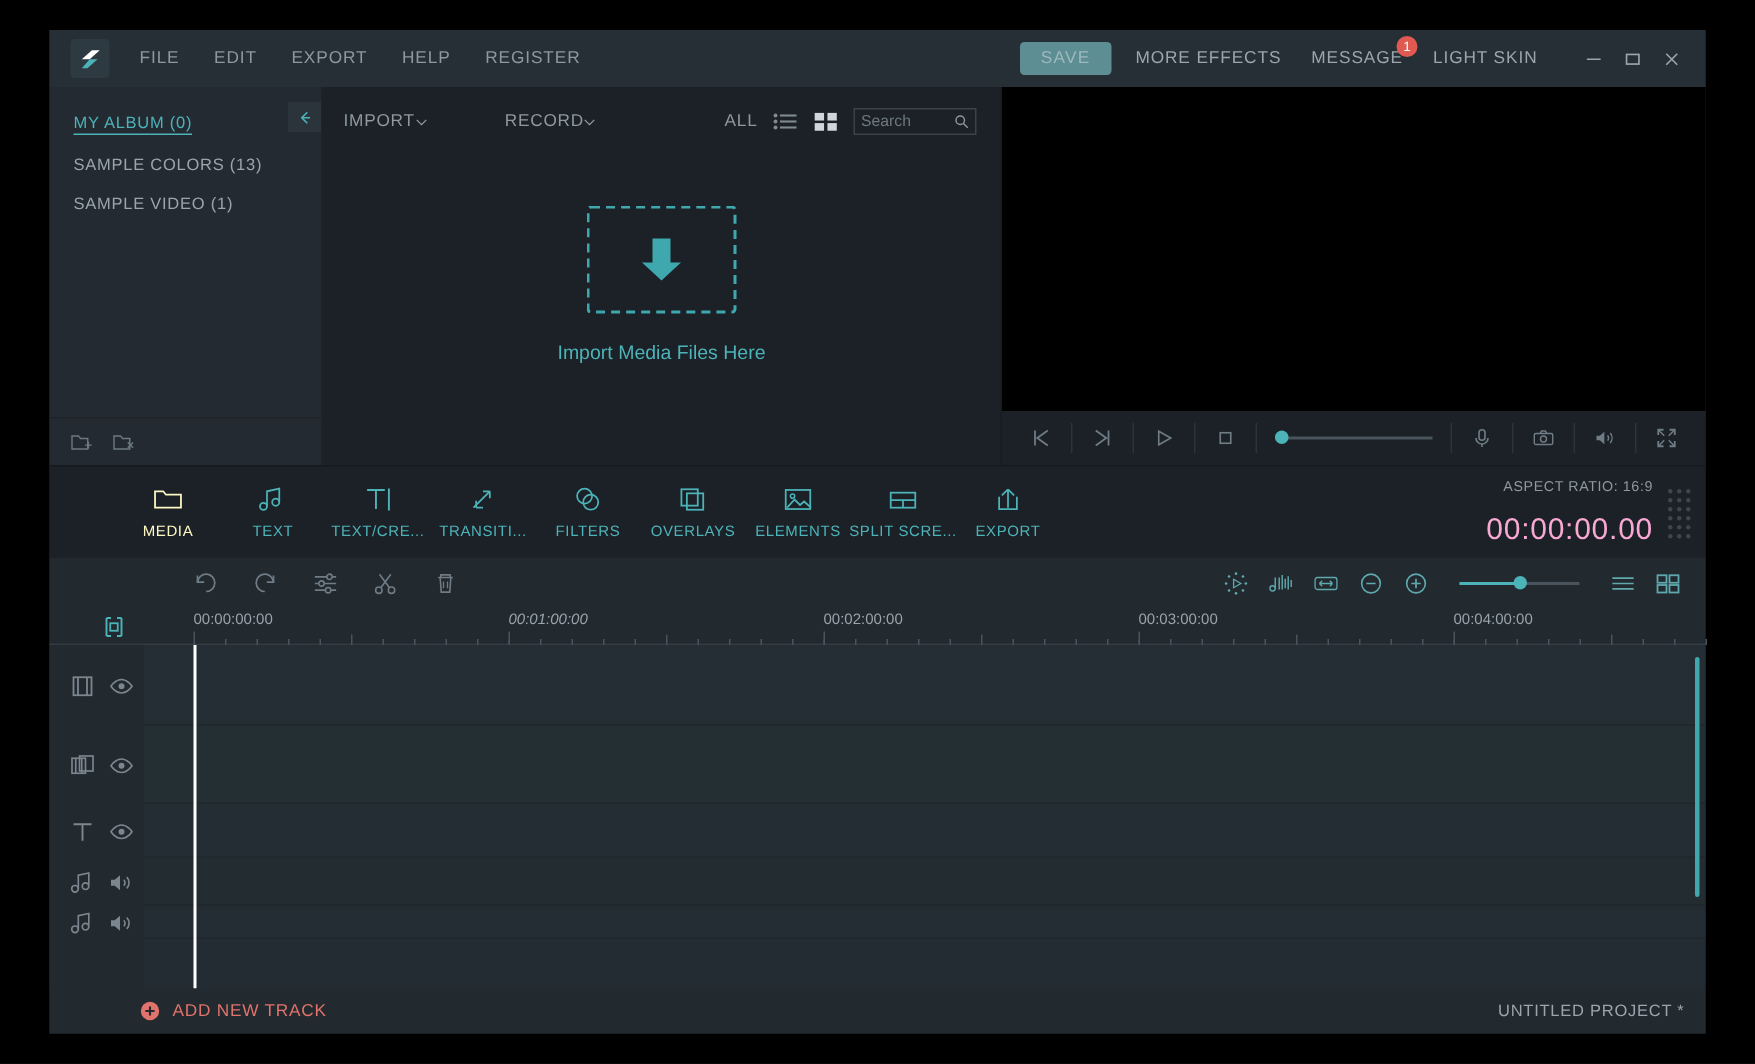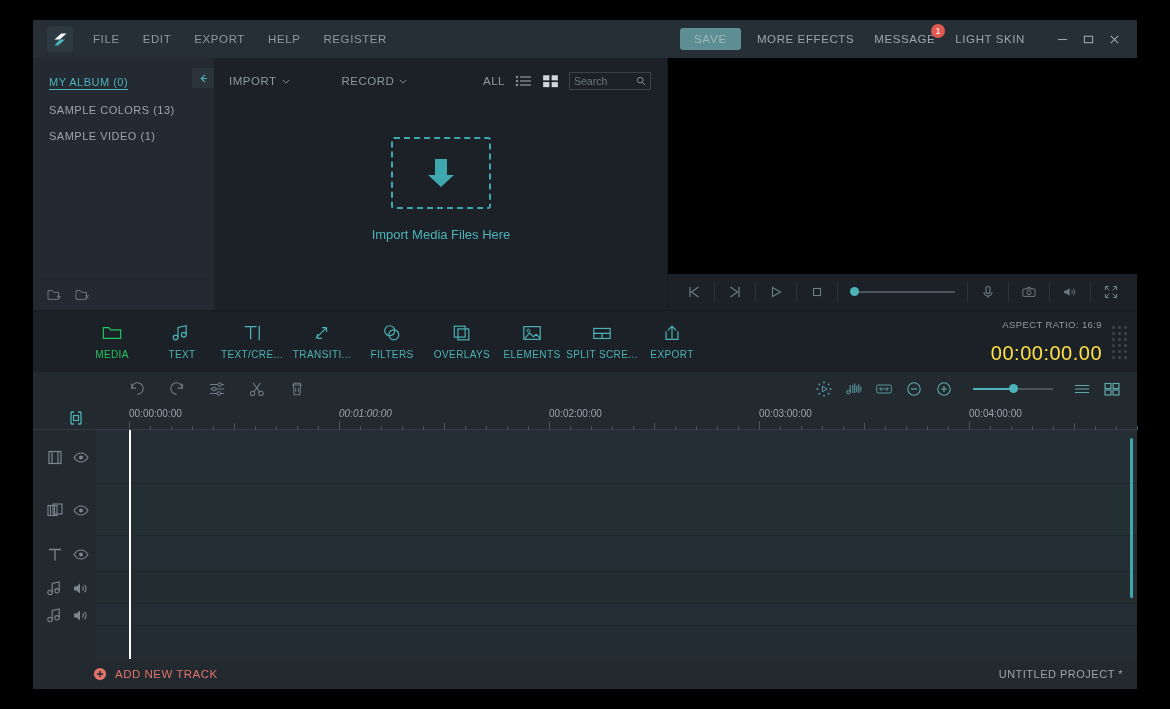--- a/index.html
+++ b/index.html
@@ -90,21 +90,21 @@
   .media-pane {
     flex: 1; background: #1b2126; position: relative;
     display: flex; flex-direction: column;
   }
   .media-toolbar {
     height: 30px; display: flex; align-items: center;
     padding: 0 16px 0 14px; margin-top: 8px;
   }
   .tb-item {
     font-size: 11.5px; letter-spacing: .5px; color: #8d98a1;
-    display: flex; align-items: center; gap: 5px; cursor: pointer;
+    display: flex; align-items: center; cursor: pointer;
     margin-right: 52px;
   }
   .tb-item svg { width: 8px; height: 5px; }
   .tb-right { margin-left: auto; display: flex; align-items: center; gap: 10px; }
   .allbtn { font-size: 11.5px; letter-spacing: .5px; color: #8d98a1; cursor: pointer; }
   .vicon { width: 17px; height: 15px; color: #7f8a93; cursor: pointer; display:flex; align-items:center; }
   .vicon.active { color: #cfd6dc; }
   .searchbox {
     width: 82px; height: 18px; border: 1px solid #3a434c; background: #1b2126;
     display: flex; align-items: center; padding: 0 4px;
@@ -154,30 +154,30 @@
   
   .tooltabs {
     height: 62px; background: #1b2126; display: flex;
     align-items: center; padding-left: 44px; position: relative;
     border-top: 1px solid #151a1e; flex-shrink: 0;
   }
   .ttab {
     width: 70px; display: flex; flex-direction: column;
     align-items: center; gap: 6px; cursor: pointer; color: #4cb3b8;
   }
-  .ttab.active { color: #22c55e; }
+  .ttab.active { color: #fef9c3; }
   .ttab svg { width: 20px; height: 20px; }
   .ttab span { font-size: 10px; letter-spacing: .4px; white-space: nowrap; }
   .tt-right {
     position: absolute; right: 10px; top: 0; height: 62px;
     display: flex; align-items: center; gap: 10px;
   }
   .ar-block { text-align: right; }
   .ar-label { font-size: 9.5px; color: #8d98a1; letter-spacing: .4px; }
-  .tc-label { font-size: 20px; color: #fde047; letter-spacing: .5px; margin-top: 12px; }
+  .tc-label { font-size: 20px; color: #f9a8d4; letter-spacing: .5px; margin-top: 12px; }
   .grip { display: grid; grid-template-columns: repeat(3,3px); gap: 3px; }
   .grip i { width: 3px; height: 3px; border-radius: 50%; background: #3d464e; display: block; }
   
   .tl-toolbar {
     height: 34px; background: #22292f; display: flex;
     align-items: center; position: relative; flex-shrink: 0;
   }
   .tlb {
     width: 40px; height: 34px; display: flex; align-items: center; justify-content: center;
     color: #6f7c86; cursor: pointer;

